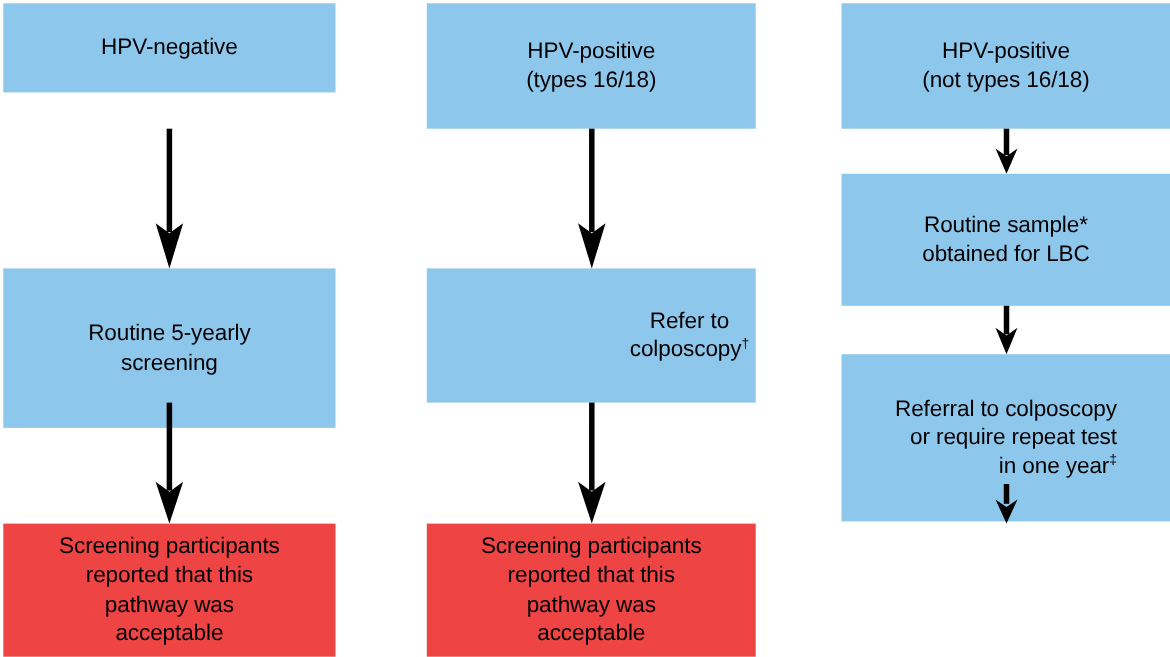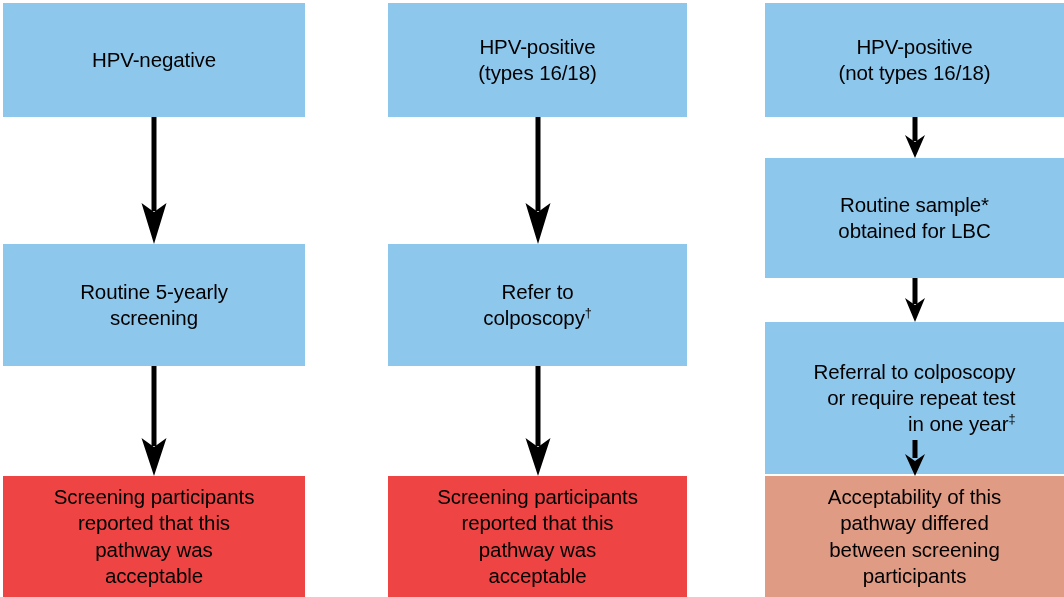--- a/index.html
+++ b/index.html
@@ -63,32 +63,32 @@
     line-height: 0;
   }
 </style>
 </head>
 <body>
 
 <div id="flowchart">
 
   <div class="column" id="col-left">
 
-    <div class="node node-blue" style="top:3px; height:114px;">
+    <div class="node node-blue" style="top:3px; height:81px;">
       <span class="node-text">HPV-negative</span>
     </div>
 
     <div class="arrow" style="top:117px; height:127px;">
       <svg width="30" height="127" viewBox="0 0 30 127">
         <line x1="15" y1="0" x2="15" y2="94" stroke="#000" stroke-width="5"></line>
         <polygon points="15,127 2.5,86 15,95 27.5,86" fill="#000"></polygon>
       </svg>
     </div>
 
-    <div class="node node-blue" style="top:244px; height:122px;">
+    <div class="node node-blue" style="top:244px; height:145px;">
       <span class="node-text">Routine 5-yearly
 screening</span>
     </div>
 
     <div class="arrow" style="top:366px; height:110px;">
       <svg width="30" height="110" viewBox="0 0 30 110">
         <line x1="15" y1="0" x2="15" y2="80" stroke="#000" stroke-width="5"></line>
         <polygon points="15,110 2.5,72 15,81 27.5,72" fill="#000"></polygon>
       </svg>
     </div>
@@ -108,21 +108,21 @@
 (types 16/18)</span>
     </div>
 
     <div class="arrow" style="top:117px; height:127px;">
       <svg width="30" height="127" viewBox="0 0 30 127">
         <line x1="15" y1="0" x2="15" y2="94" stroke="#000" stroke-width="5"></line>
         <polygon points="15,127 2.5,86 15,95 27.5,86" fill="#000"></polygon>
       </svg>
     </div>
 
-    <div class="node node-blue" style="top:244px; height:122px;">
+    <div class="node node-blue" style="top:244px; height:122px;justify-content:flex-end;">
       <span class="node-text"><span>Refer to
 colposcopy</span><sup>†</sup></span>
     </div>
 
     <div class="arrow" style="top:366px; height:110px;">
       <svg width="30" height="110" viewBox="0 0 30 110">
         <line x1="15" y1="0" x2="15" y2="80" stroke="#000" stroke-width="5"></line>
         <polygon points="15,110 2.5,72 15,81 27.5,72" fill="#000"></polygon>
       </svg>
     </div>
@@ -167,21 +167,15 @@
 in one year</span><sup>‡</sup></span>
     </div>
 
     <div class="arrow" style="top:440px; height:36px;">
       <svg width="30" height="36" viewBox="0 0 30 36">
         <line x1="15" y1="0" x2="15" y2="18" stroke="#000" stroke-width="5"></line>
         <polygon points="15,36 5,14 15,21 25,14" fill="#000"></polygon>
       </svg>
     </div>
 
-    <div class="node node-salmon" style="top:476px; height:121px;">
-      <span class="node-text">Acceptability of this
-pathway differed
-between screening
-participants</span>
-    </div>
   </div>
 
 </div>
 
 </body></html>

